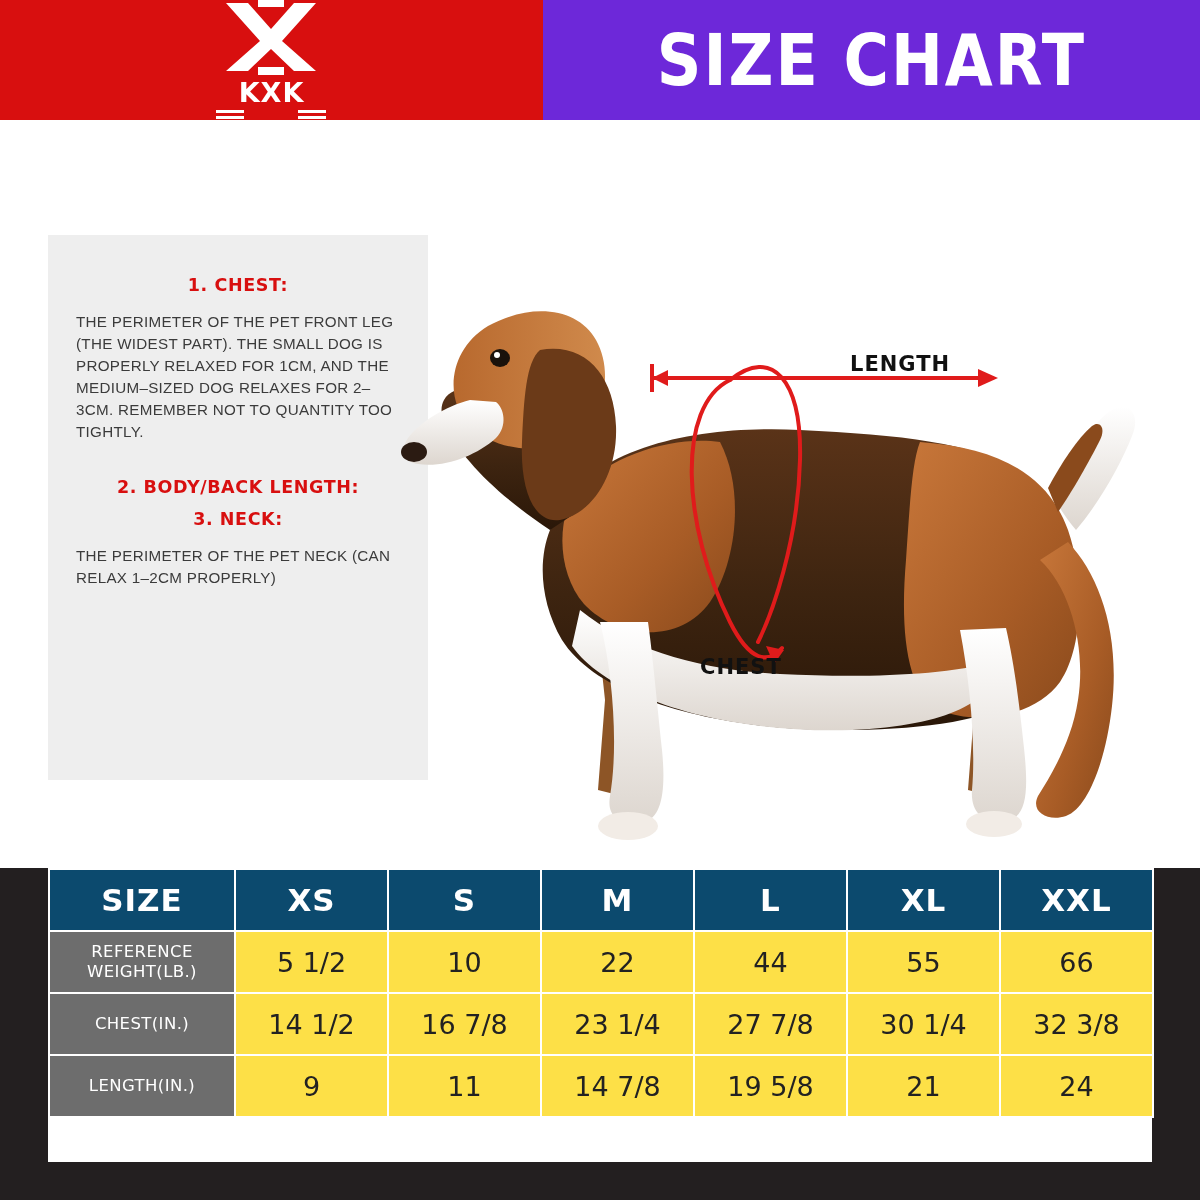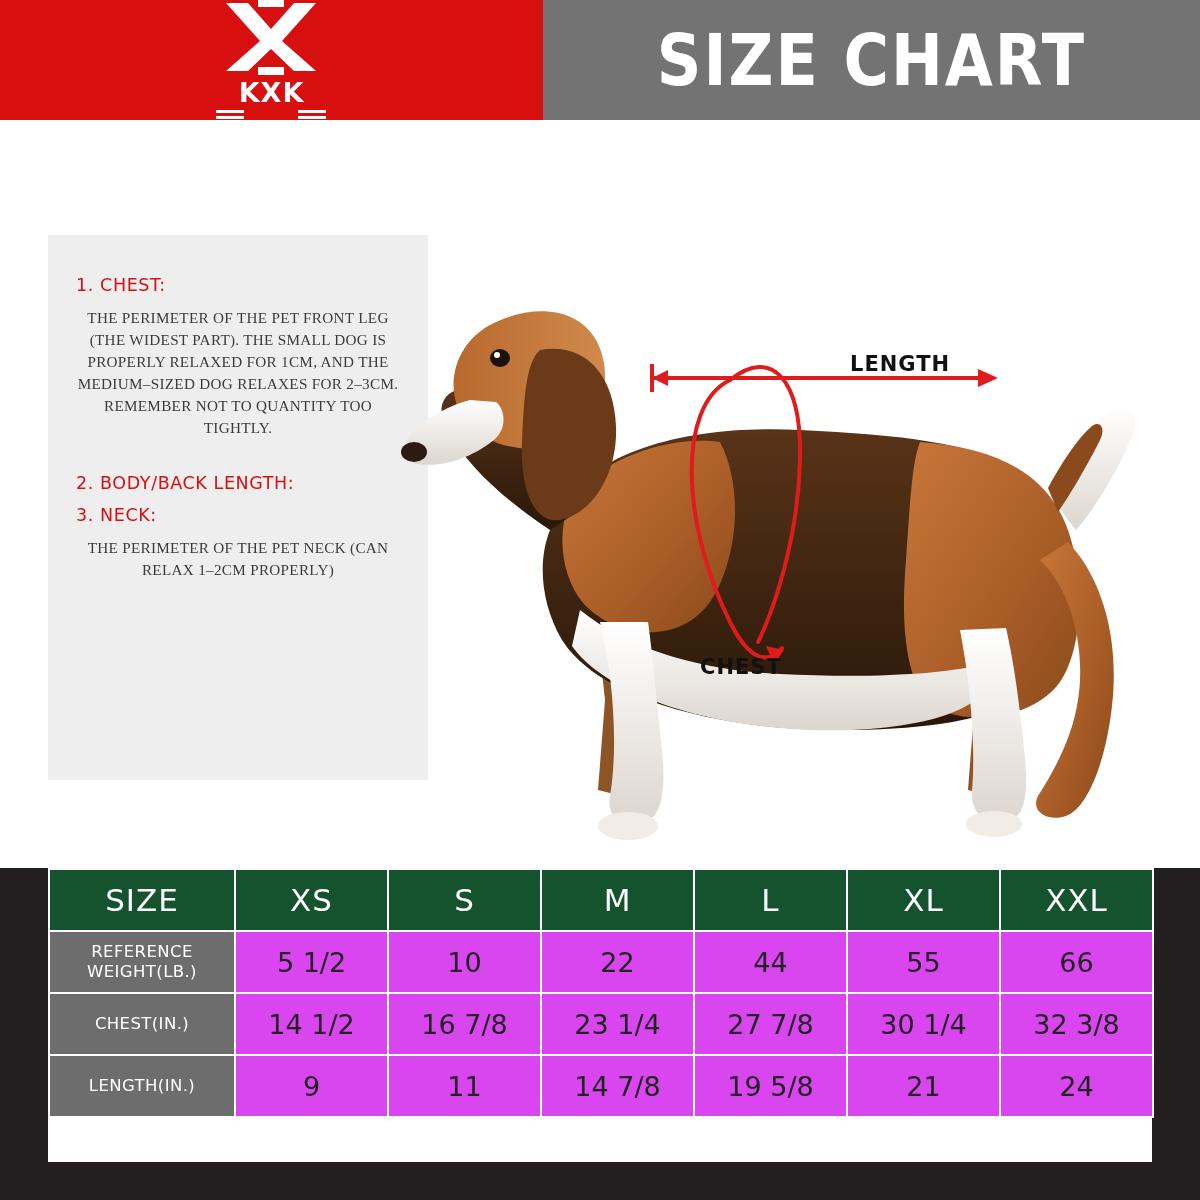--- a/index.html
+++ b/index.html
@@ -23,21 +23,21 @@
     display: flex;
     justify-content: flex-end;
   }
   .header-left {
     width: 600px; height: 120px;
     background: #d80f0f;
     display: flex; align-items: center; justify-content: center;
   }
   .header-right {
     width: 726px; height: 120px;
-    background: #737373;
+    background: #6d28d9;
     display: flex; align-items: center; justify-content: center;
   }
   .header-title {
     color: #ffffff;
     font-size: 62px;
     font-weight: bold;
     letter-spacing: 2px;
     font-family: "DejaVu Sans", sans-serif;
     transform: scaleY(1.15);
   }
@@ -58,33 +58,33 @@
   .info-panel {
     position: absolute;
     left: 48px; top: 235px;
     width: 380px; height: 545px;
     background: #eeeeee;
     padding: 40px 28px 20px 28px;
   }
   .info-heading {
     color: #d80f0f;
     font-size: 17.5px;
-    font-weight: normal;
+    font-weight: bold;
     letter-spacing: 0.6px;
     margin: 0 0 12px 0;
     font-family: "DejaVu Sans", sans-serif;
+    text-align: center;
   }
   .info-body {
     color: #3b3b3b;
     font-size: 15.2px;
     line-height: 1.45;
     letter-spacing: 0.3px;
-    margin: 8px 0 34px 0;
-    font-family: Liberation Serif, serif;
-    text-align: center;
+    margin: 16px 0 34px 0;
+    font-family: Liberation Sans, sans-serif;
   }
   .info-body.last { margin-bottom: 0; }
 
   
   .dog-area {
     position: absolute;
     left: 400px; top: 230px;
     width: 760px; height: 620px;
   }
   .annot-label {
@@ -108,38 +108,38 @@
     border-collapse: collapse;
     width: 1104px;
     table-layout: fixed;
   }
   table.size-table th, table.size-table td {
     border: 2px solid #ffffff;
     text-align: center;
     font-family: "DejaVu Sans", sans-serif;
   }
   table.size-table thead th {
-    background: #14532d;
+    background: #0c4a6e;
     color: #ffffff;
     font-size: 31px;
-    font-weight: normal;
+    font-weight: bold;
     height: 62px;
     letter-spacing: 1px;
   }
   table.size-table tbody th {
     background: #6d6d6d;
     color: #ffffff;
     font-size: 16.5px;
     font-weight: normal;
     height: 62px;
     letter-spacing: 0.4px;
     line-height: 1.2;
   }
   table.size-table tbody td {
-    background: #d946ef;
+    background: #fde047;
     color: #222222;
     font-size: 27px;
     height: 62px;
   }
   col.c-label { width: 186px; }
   col.c-size  { width: 153px; }
 
   
   .footer-strip {
     position: absolute;

